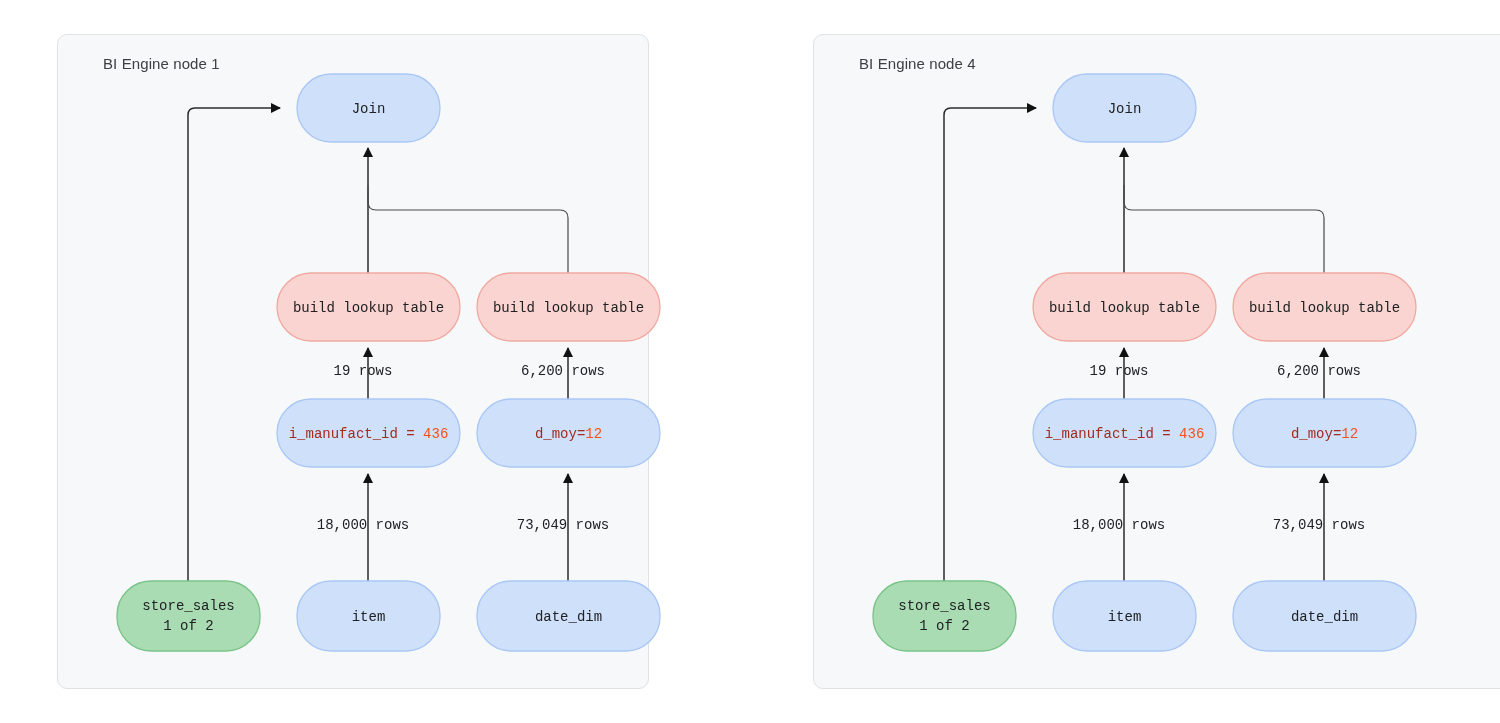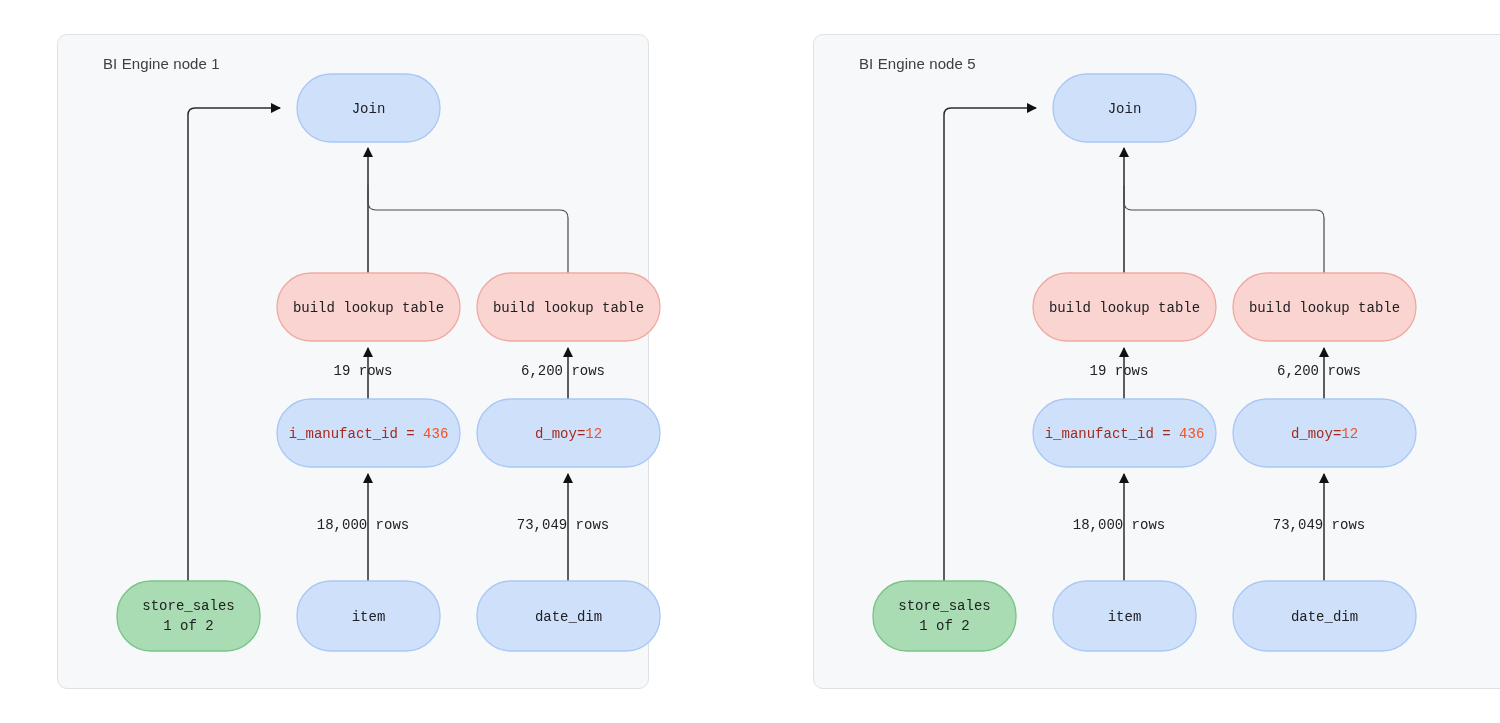--- a/index.html
+++ b/index.html
@@ -145,21 +145,21 @@
       </g>
 
       <text class="edge-label" x="305" y="340" text-anchor="middle">19 rows</text>
       <text class="edge-label" x="505" y="340" text-anchor="middle">6,200 rows</text>
       <text class="edge-label" x="305" y="494" text-anchor="middle">18,000 rows</text>
       <text class="edge-label" x="505" y="494" text-anchor="middle">73,049 rows</text>
     </svg>
   </div>
 
   <div class="panel" id="panel-2">
-    <div class="panel-title">BI Engine node 5</div>
+    <div class="panel-title">BI Engine node 4</div>
 
     <svg class="graph" viewBox="0 0 726 655">
       <defs>
         <marker id="ah2" viewBox="0 0 10 10" refX="9" refY="5" markerWidth="7" markerHeight="7" orient="auto-start-reverse">
           <path d="M 0 0 L 10 5 L 0 10 z" class="arrowhead"></path>
         </marker>
       </defs>
 
       <path class="link" d="M 130 546 L 130 80 Q 130 73 137 73 L 222 73" marker-end="url(#ah2)"></path>
 

